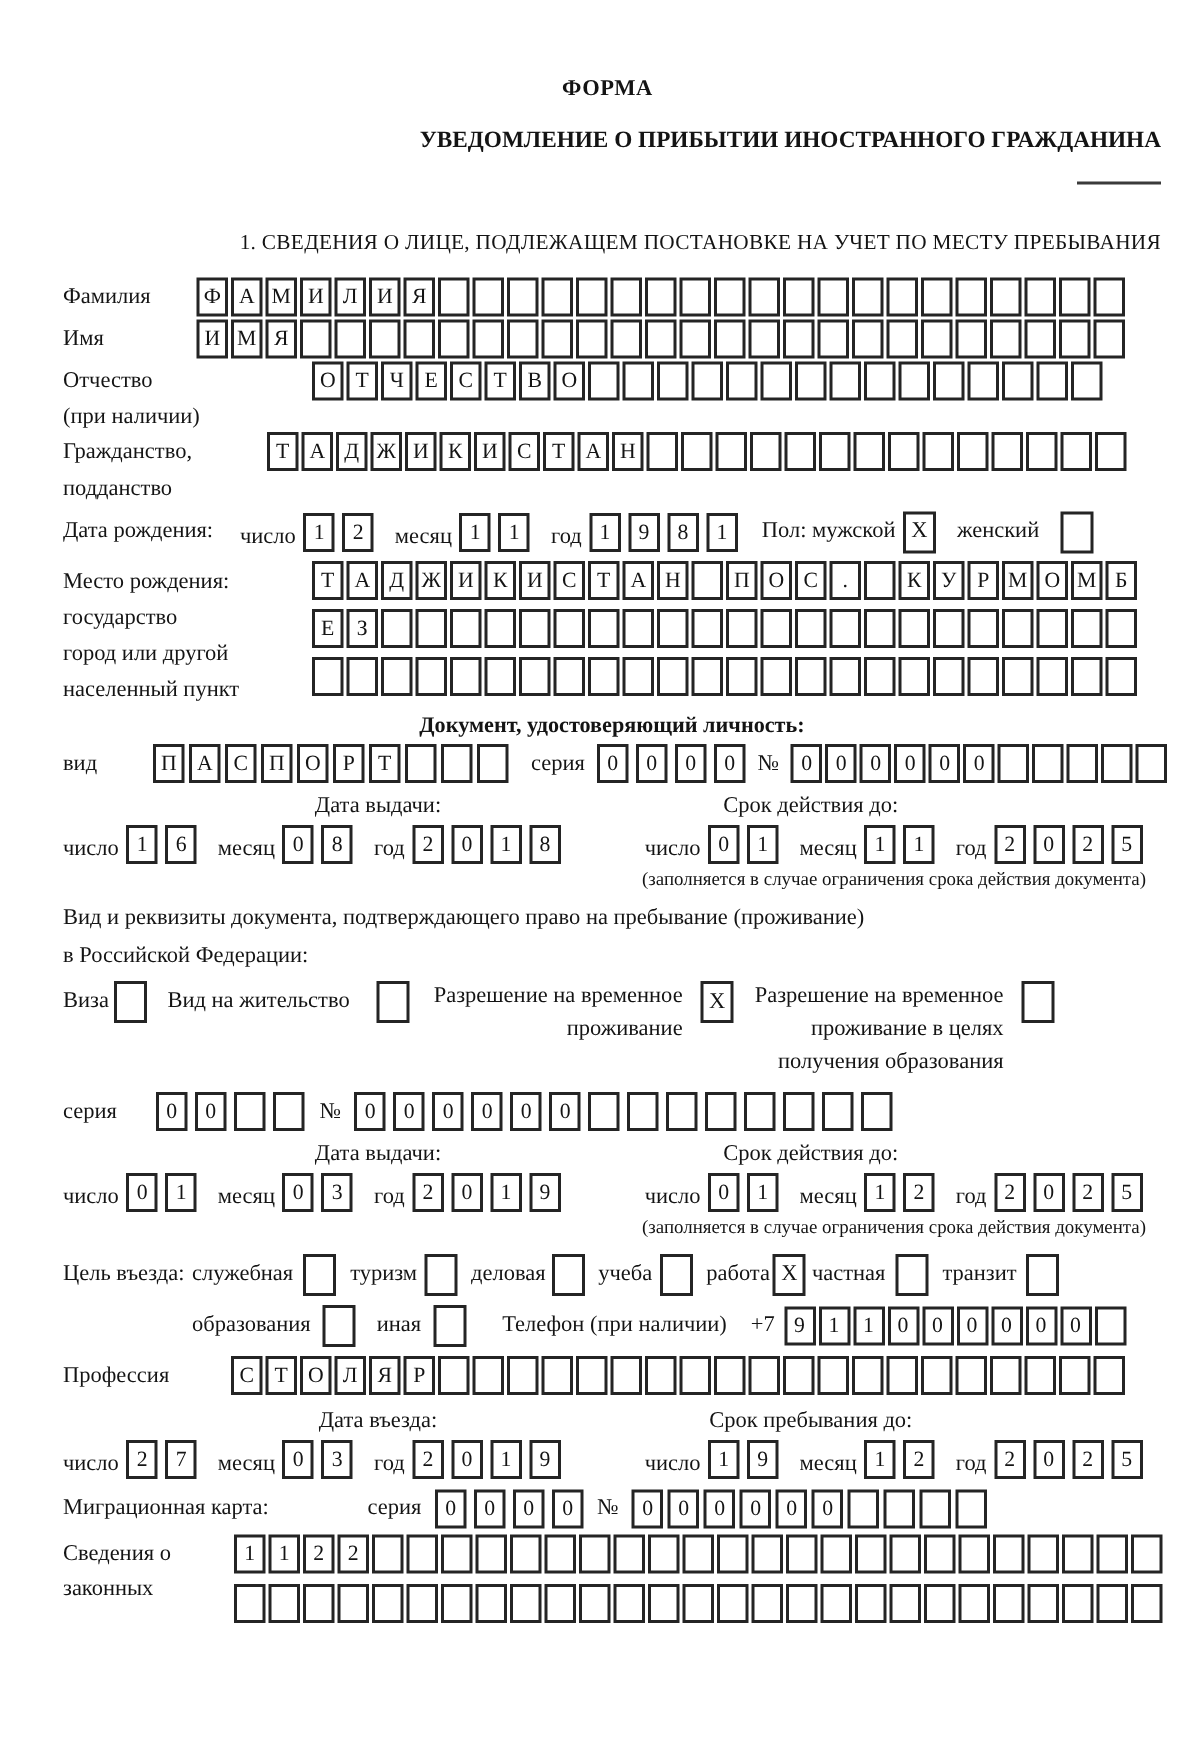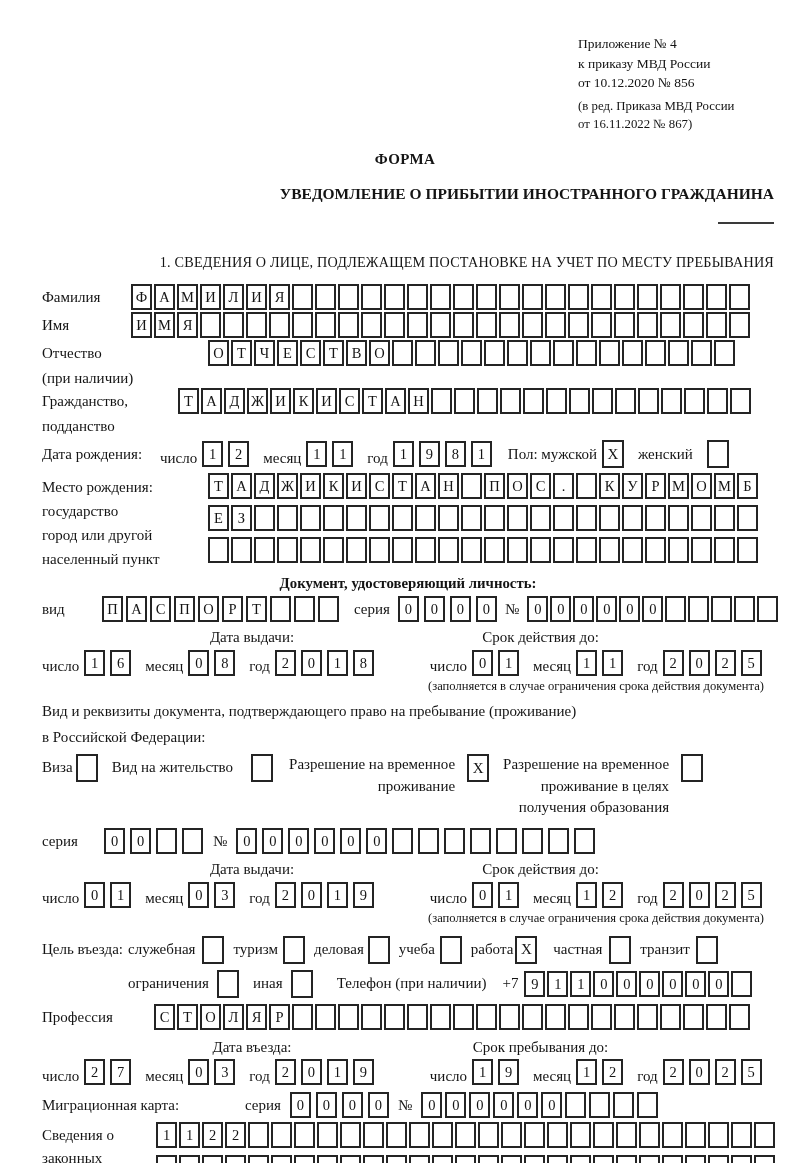--- a/index.html
+++ b/index.html
@@ -47,29 +47,20 @@
   .dline > .dl { margin-right:5px; flex:none; }
   .dline .boxes { margin-right:9px; }
   .limit-note { font-size:12.6px; text-align:right; padding-right:10px; margin-top:3px; }
   .stacked { text-align:right; line-height:1.45; }
 </style>
 </head>
 <body>
 
 <div class="page">
 
-  <div class="annex">
-    <div>Приложение № 4</div>
-    <div>к приказу МВД России</div>
-    <div>от 10.12.2020 № 856</div>
-    <div class="note">
-      <div>(в ред. Приказа МВД России</div>
-      <div>от 16.11.2022 № 867)</div>
-    </div>
-  </div>
 
   <div class="forma">ФОРМА</div>
 
   <div class="title">
     <div>УВЕДОМЛЕНИЕ О ПРИБЫТИИ ИНОСТРАННОГО ГРАЖДАНИНА</div>
     <div><span class="blank-line"></span></div>
   </div>
 
   <div class="sec-title">1. СВЕДЕНИЯ О ЛИЦЕ, ПОДЛЕЖАЩЕМ ПОСТАНОВКЕ НА УЧЕТ ПО МЕСТУ ПРЕБЫВАНИЯ</div>
 
@@ -509,28 +500,28 @@
     <span style="flex:none;margin-left:5px">служебная</span>
     <span class="cbx" style="margin-left:7px"></span>
     <span style="flex:none;margin-left:9px">туризм</span>
     <span class="cbx" style="margin-left:5px"></span>
     <span style="flex:none;margin-left:9px">деловая</span>
     <span class="cbx" style="margin-left:4px"></span>
     <span style="flex:none;margin-left:9px">учеба</span>
     <span class="cbx" style="margin-left:5px"></span>
     <span style="flex:none;margin-left:9px">работа</span>
     <span class="cbx" style="margin-left:2px">X</span>
-    <span style="flex:none;margin-left:16px">частная</span>
+    <span style="flex:none;margin-left:4px">частная</span>
     <span class="cbx" style="margin-left:7px"></span>
     <span style="flex:none;margin-left:9px">транзит</span>
     <span class="cbx" style="margin-left:6px"></span>
   </div>
 
   <div class="frow vcenter" style="margin-top:6px;padding-left:86px">
-    <span style="flex:none">ограничения</span>
+    <span style="flex:none">образования</span>
     <span class="cbx" style="margin-left:8px"></span>
     <span style="flex:none;margin-left:14px">иная</span>
     <span class="cbx" style="margin-left:8px"></span>
     <span style="flex:none;margin-left:24px">Телефон (при наличии)</span>
     <span style="flex:none;margin-left:16px">+7</span>
     <span class="boxes tight" style="margin-left:6px">
         <span class="cell">9</span>
         <span class="cell">1</span>
         <span class="cell">1</span>
         <span class="cell">0</span>

